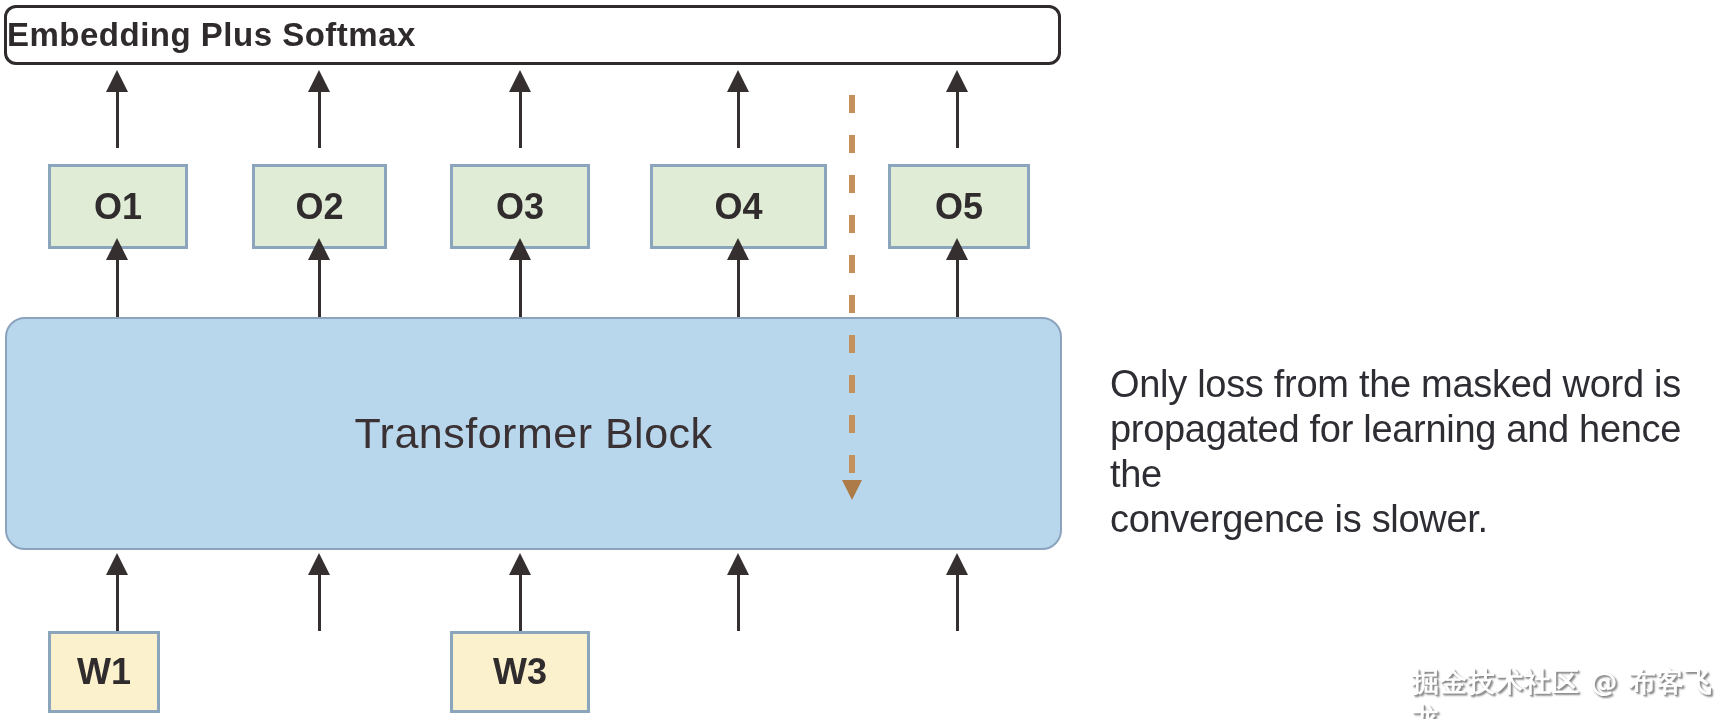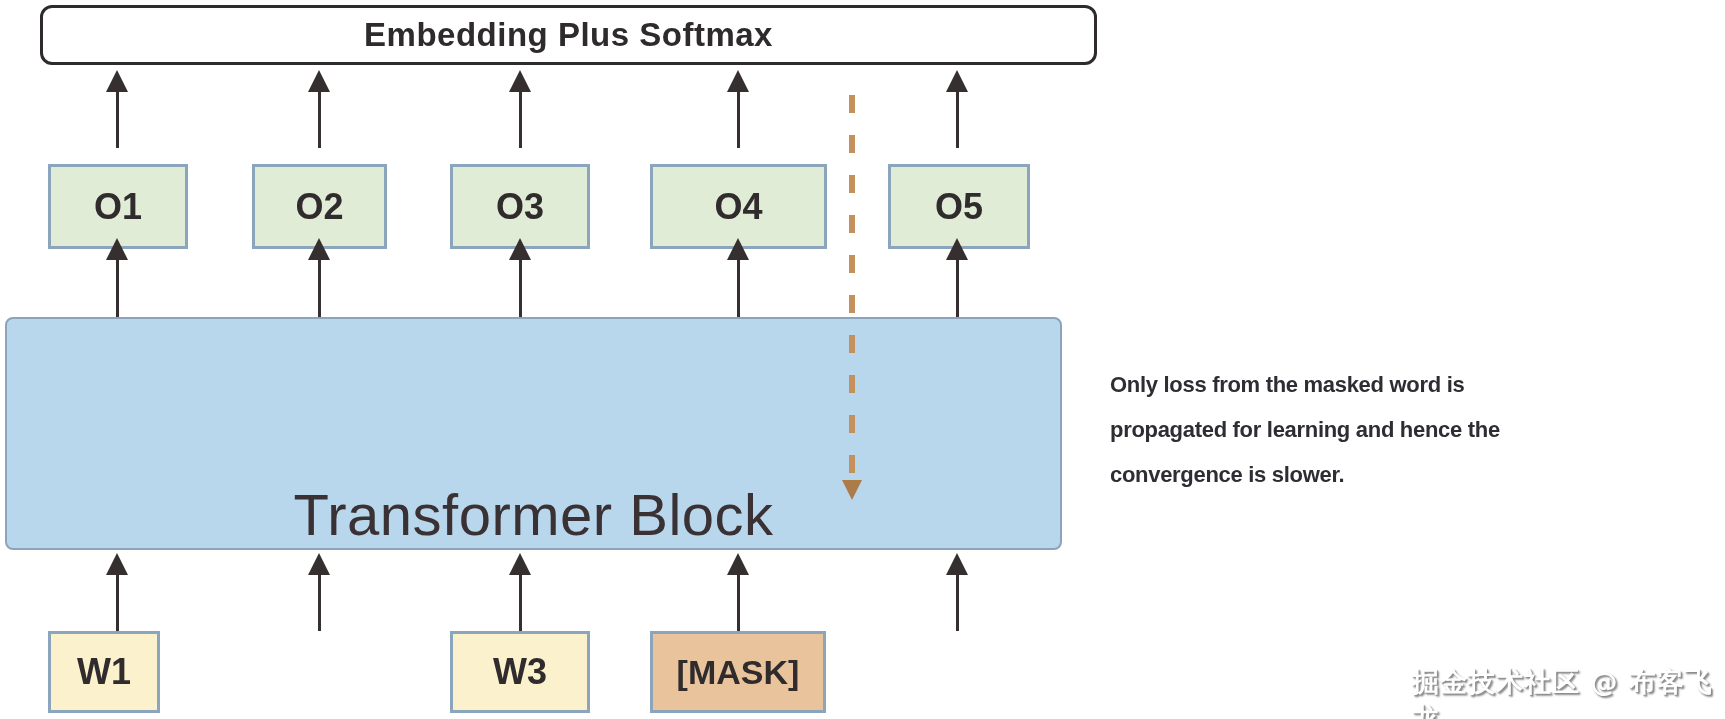--- a/index.html
+++ b/index.html
@@ -4,41 +4,41 @@
 <style>
   html,body{margin:0;padding:0;background:#ffffff;}
   #canvas{
     position:relative;width:1725px;height:719px;background:#ffffff;overflow:hidden;
     font-family:"Liberation Sans", sans-serif;
   }
   
   .top-box{
     position:absolute;left:4px;top:5px;width:1057px;height:60px;box-sizing:border-box;
     background:#ffffff;border:3px solid #2f2b2c;border-radius:12px;
-    display:flex;align-items:center;justify-content:center;
-    font-size:33px;font-weight:600;color:#2f2b2c;letter-spacing:0.5px;margin-left:36px;
+    display:flex;align-items:center;
+    font-size:33px;font-weight:600;color:#2f2b2c;letter-spacing:0.5px;
   }
   
   .obox{
     position:absolute;top:148px;height:85px;box-sizing:border-box;
     background:#e0ecd6;border:3px solid #8ba5bd;
     display:flex;align-items:center;justify-content:center;
     font-size:36px;font-weight:700;color:#302b2c;margin-top:16px;
   }
   #o1{left:48px;width:140px}
   #o2{left:252px;width:135px}
   #o3{left:450px;width:140px}
   #o4{left:650px;width:177px}
   #o5{left:888px;width:142px}
   
   .tblock{
     position:absolute;left:5px;top:317px;width:1057px;height:233px;box-sizing:border-box;
-    background:#b9d7ec;border:2px solid #8ba3bd;border-radius:8px;
-    display:flex;align-items:flex-end;justify-content:center;
-    font-size:58px;font-weight:500;color:#3a3134;letter-spacing:0.5px;
+    background:#b9d7ec;border:2px solid #8ba3bd;border-radius:20px;
+    display:flex;align-items:center;justify-content:center;
+    font-size:43px;font-weight:500;color:#3a3134;letter-spacing:0.5px;
   }
   
   .wbox{
     position:absolute;top:631px;height:82px;box-sizing:border-box;
     background:#fcf1cd;border:3px solid #8ba5bd;
     display:flex;align-items:center;justify-content:center;
     font-size:36px;font-weight:700;color:#302b2c;
   }
   #w1{left:48px;width:112px}
   #w2{left:250px;width:140px}
@@ -57,21 +57,21 @@
   
   .dashed-arrow{position:absolute;left:841px;top:95px;height:405px;width:22px;
     display:flex;flex-direction:column;align-items:center;}
   .dashed-arrow .dshaft{width:6px;flex:1;
     background:repeating-linear-gradient(to bottom,#c4905c 0 18px,rgba(0,0,0,0) 18px 40px);}
   .dashed-arrow .dhead{width:0;height:0;border-left:10px solid transparent;border-right:10px solid transparent;
     border-top:20px solid #ad7b48;}
   
   .annotation{
     position:absolute;left:1110px;top:362px;width:600px;
-    font-size:22px;line-height:45px;font-weight:700;color:#2d2d33;letter-spacing:-0.3px;
+    font-size:38px;line-height:45px;font-weight:400;color:#2d2d33;letter-spacing:-0.3px;
   }
   
   .watermark{
     position:absolute;left:1412px;top:664px;
     font-size:27px;font-weight:700;color:#ffffff;letter-spacing:1px;
     text-shadow:2px 2px 2px #8a8a8a, 1px 1px 1px #9a9a9a;
     font-family:"DejaVu Sans","Liberation Sans",sans-serif;
   }
 </style>
 </head>
@@ -170,23 +170,20 @@
       <span class="head"></span>
       <span class="shaft"></span>
     </div>
 
   <div id="w1" class="wbox">
       <span>W1</span>
     </div>
   <div id="w3" class="wbox">
       <span>W3</span>
     </div>
-  <div id="wmask" class="wbox">
-      <span>[MASK]</span>
-    </div>
 
   <div class="annotation">
     <div>Only loss from the masked word is</div>
     <div>propagated for learning and hence the</div>
     <div>convergence is slower.</div>
   </div>
 
   <div class="watermark">掘金技术社区 @ 布客飞龙</div>
 
 </div>

